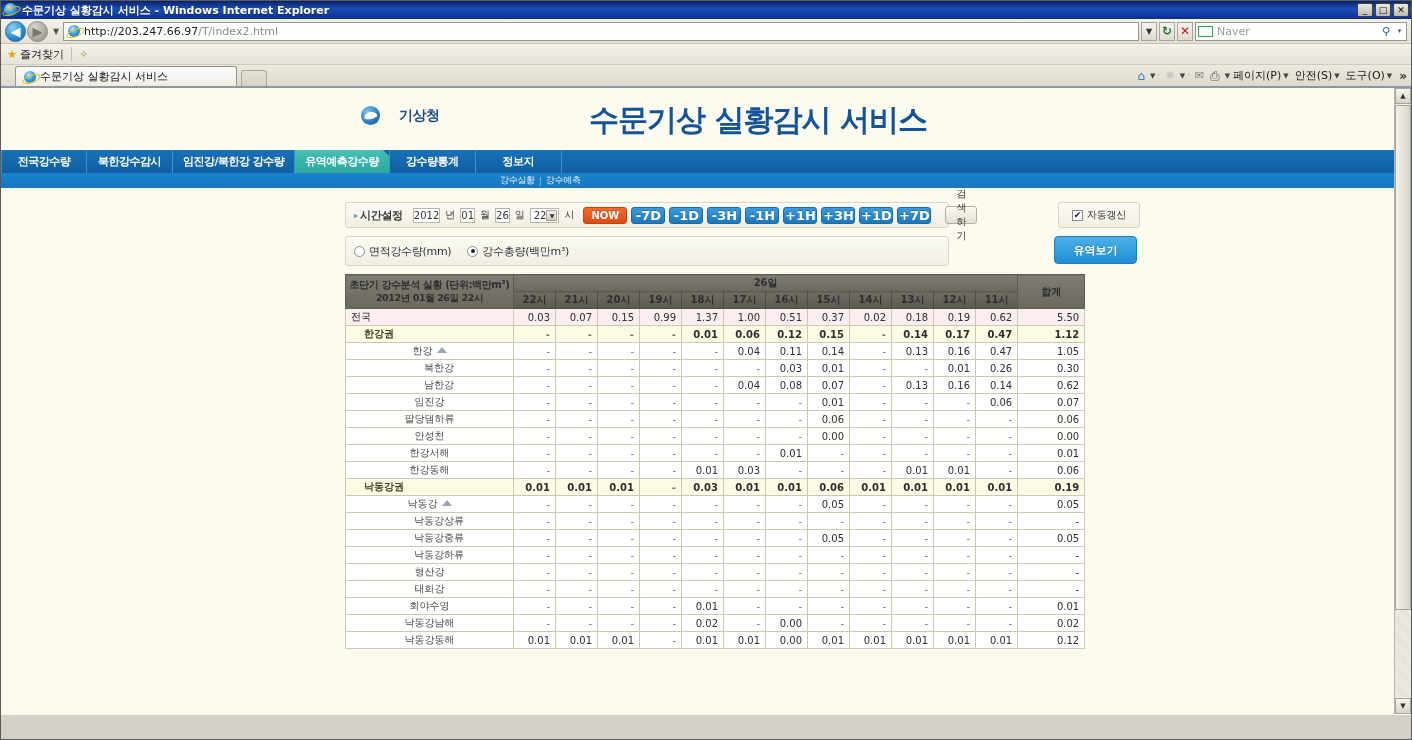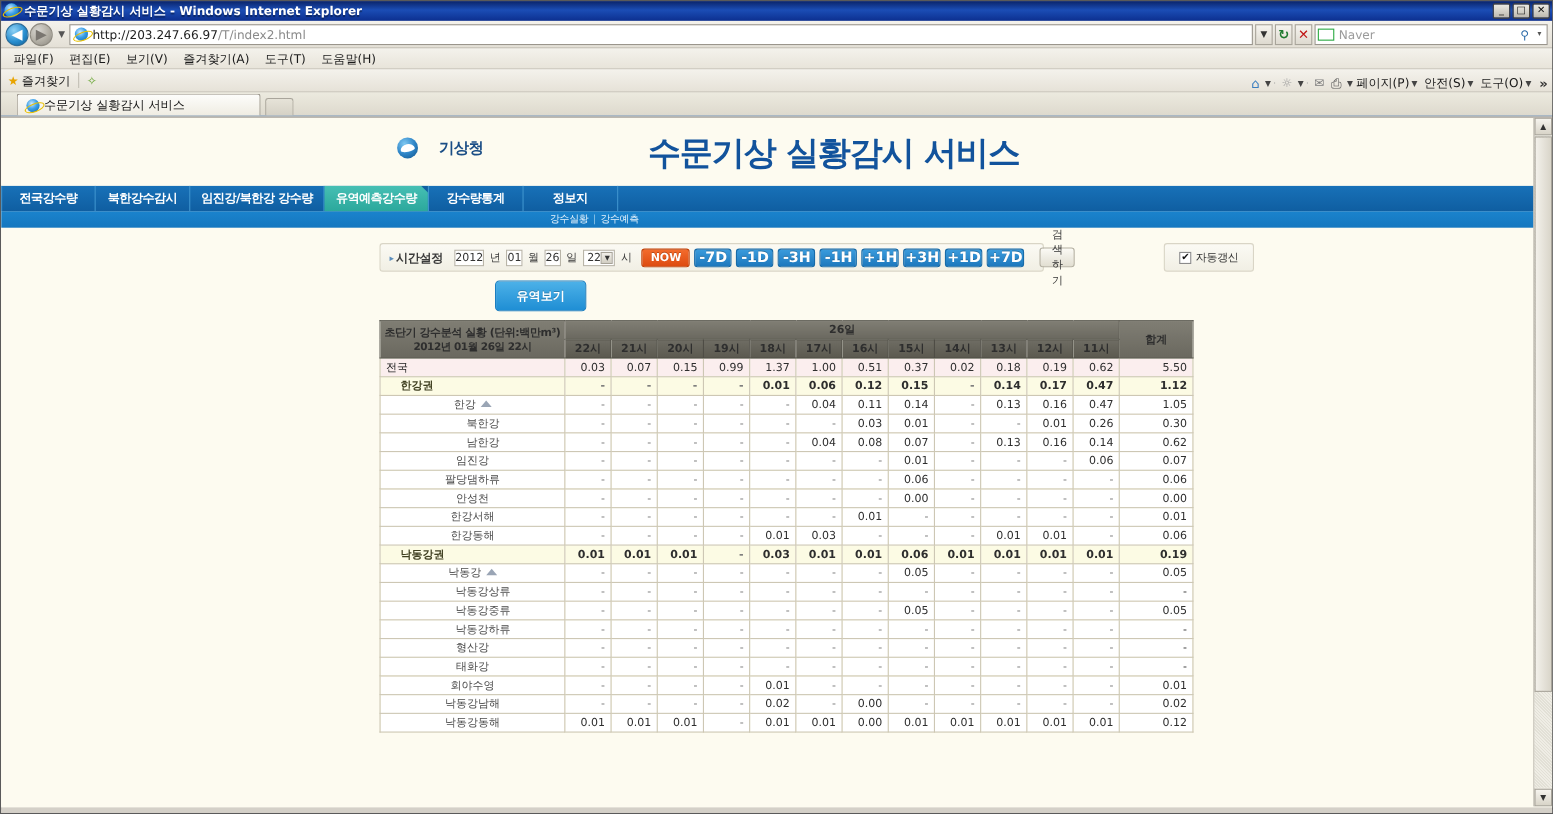--- a/index.html
+++ b/index.html
@@ -499,28 +499,20 @@
     <span class="addr-btn refresh-btn">↻</span>
     <span class="addr-btn stop-btn">✕</span>
     <span class="search-box">
       <span class="search-engine-icon"></span>
       <span class="search-text">Naver</span>
       <span class="search-go">⚲</span>
       <span class="search-caret">▾</span>
     </span>
   </div>
 
-  <div class="menubar">
-    <span class="menu-item">파일(F)</span>
-    <span class="menu-item">편집(E)</span>
-    <span class="menu-item">보기(V)</span>
-    <span class="menu-item">즐겨찾기(A)</span>
-    <span class="menu-item">도구(T)</span>
-    <span class="menu-item">도움말(H)</span>
-  </div>
 
   <div class="favbar">
     <span class="star-icon">★</span>
     <span class="fav-label">즐겨찾기</span>
     <span class="fav-sep"></span>
     <span class="green-icon">✧</span>
   </div>
 
   <div class="cmdbar-right">
     <span class="cmd-item home-icon">⌂</span>
@@ -612,20 +604,30 @@
             <span class="btn-step">+7D</span>
             <span class="btn-search">검색하기</span>
           </div>
           <div class="panel panel-auto">
             <span class="chk-box">✔</span>
             <span class="chk-label">자동갱신</span>
           </div>
         </div>
 
         <div class="panel-row">
+          <div class="panel panel-radio">
+            <span class="radio-opt">
+              <span class="radio-dot"></span>
+              <span class="radio-text">면적강수량(mm)</span>
+            </span>
+            <span class="radio-opt">
+              <span class="radio-dot on"></span>
+              <span class="radio-text">강수총량(백만m³)</span>
+            </span>
+          </div>
           <div class="btn-basin">유역보기</div>
         </div>
 
         <table class="data-table">
           <colgroup>
             <col style="width:168px">
             <col span="12" style="width:42px">
             <col style="width:67px">
           </colgroup>
           <thead>

